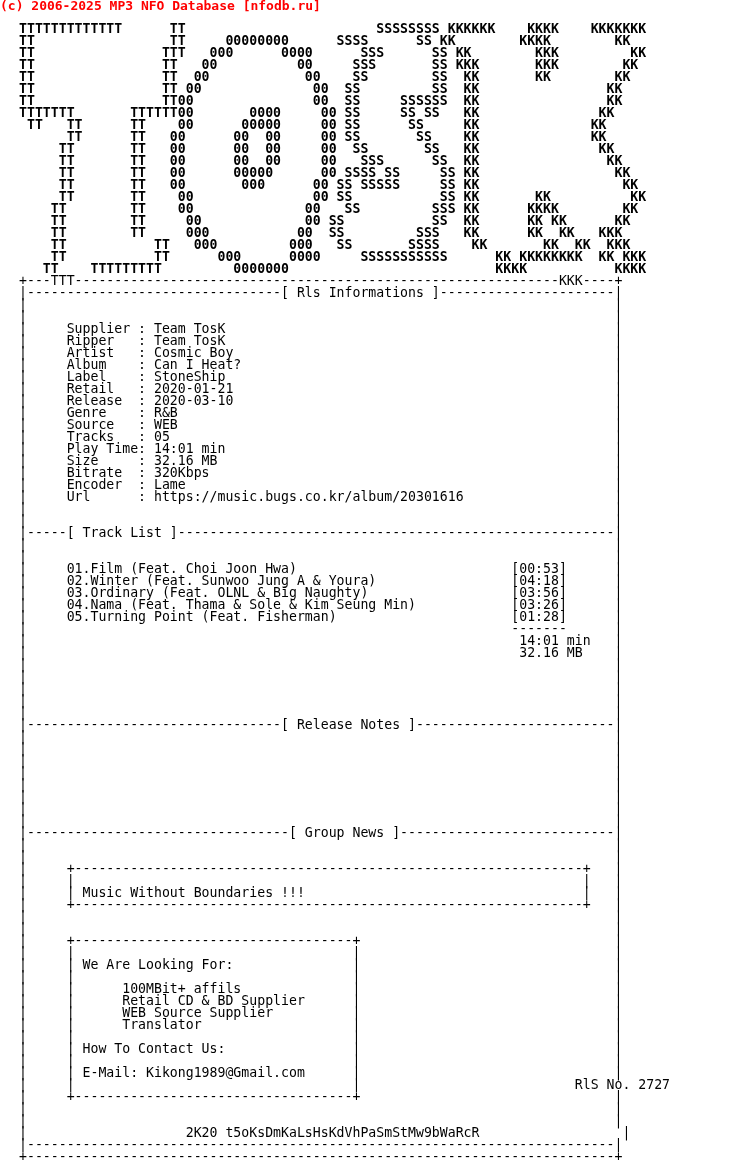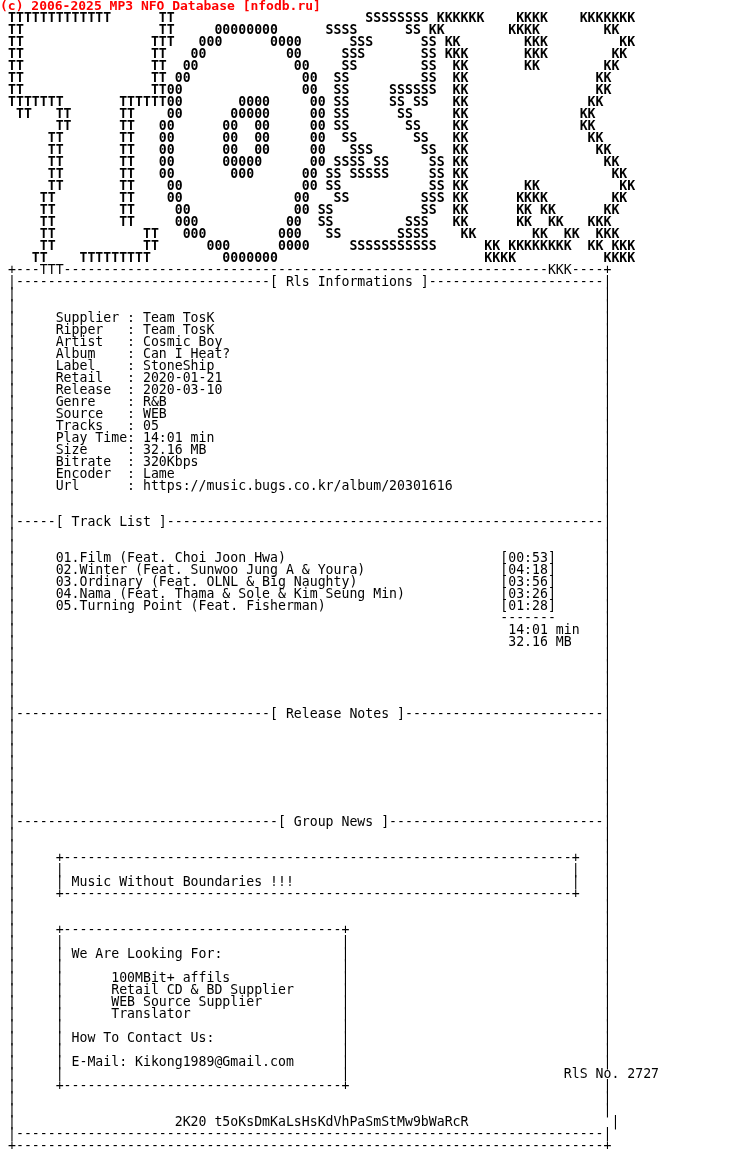--- a/index.html
+++ b/index.html
@@ -24,21 +24,21 @@
       font-weight: bold;
       line-height: 12px;
       height: 12px;
       color: #ff0000;
       white-space: pre;
     }
     .nfo-body {
       position: absolute;
       top: 12px;
       left: 8px;
-      margin: 0;
+      margin: 11px;
       font-family: "DejaVu Sans Mono", "Liberation Mono", monospace;
       font-size: 13.2px;
       line-height: 12px;
       color: #000000;
       white-space: pre;
       letter-spacing: 0px;
     }
     .nfo-line {
       display: block;
       height: 12px;

